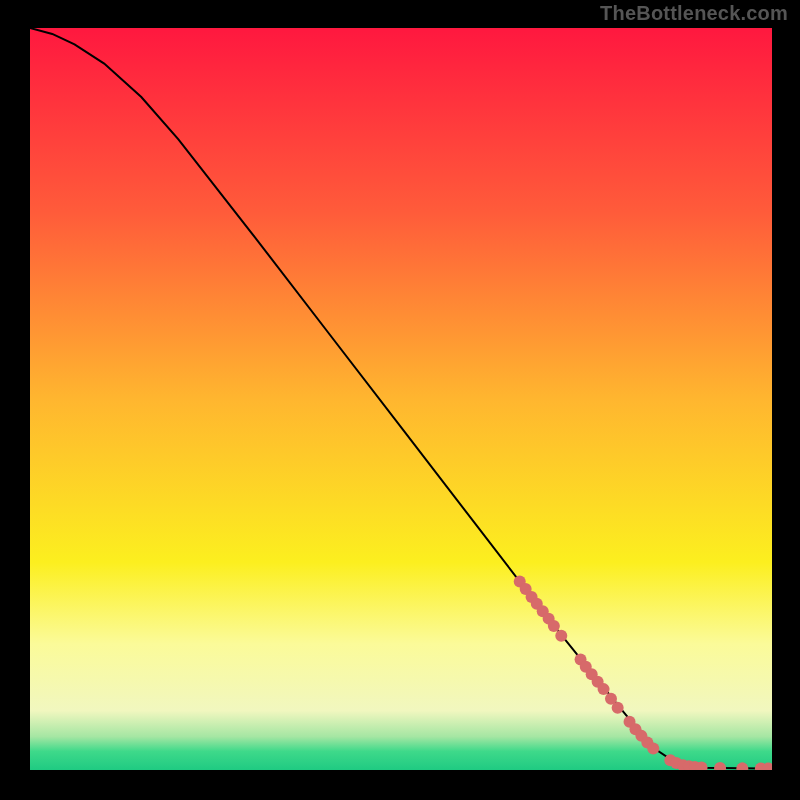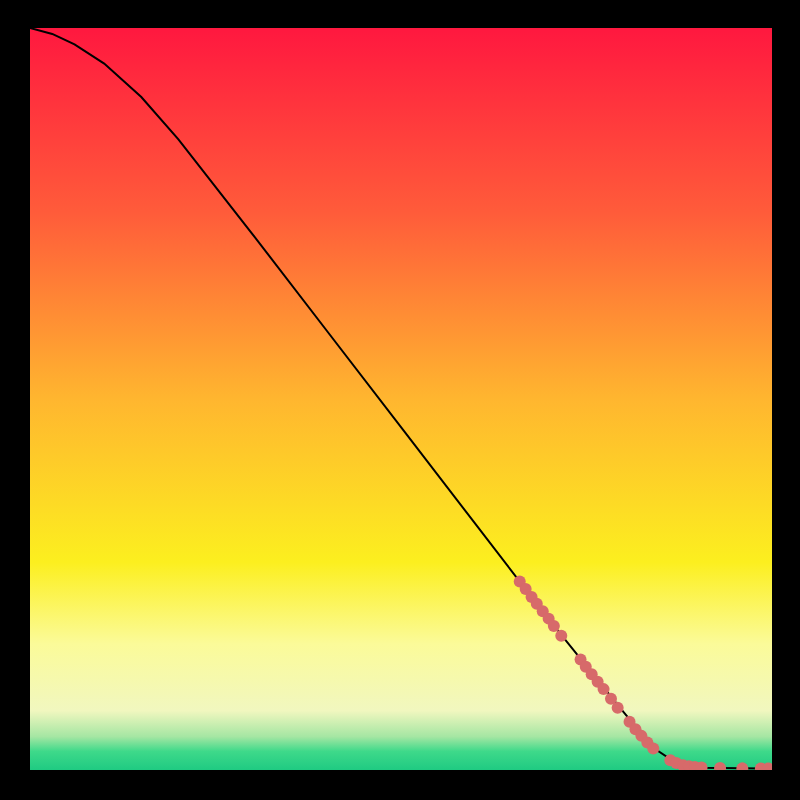--- a/index.html
+++ b/index.html
@@ -27,20 +27,21 @@
     width: 742px;
     height: 742px;
     overflow: hidden;
   }
   .plot-area svg { display: block; }
 </style>
 </head>
 <body>
 
 <div class="frame">
+  <div class="attribution">TheBottleneck.com</div>
 
   <div class="plot-area">
     <svg id="chart-svg" width="742" height="742" viewBox="0 0 742 742">
       <defs>
         <linearGradient id="bg-grad" x1="0" y1="0" x2="0" y2="1">
             <stop offset="0%" stop-color="#ff183f"></stop>
             <stop offset="25%" stop-color="#ff5c3a"></stop>
             <stop offset="50%" stop-color="#ffb62f"></stop>
             <stop offset="72%" stop-color="#fcef1f"></stop>
             <stop offset="83%" stop-color="#fbfb99"></stop>

